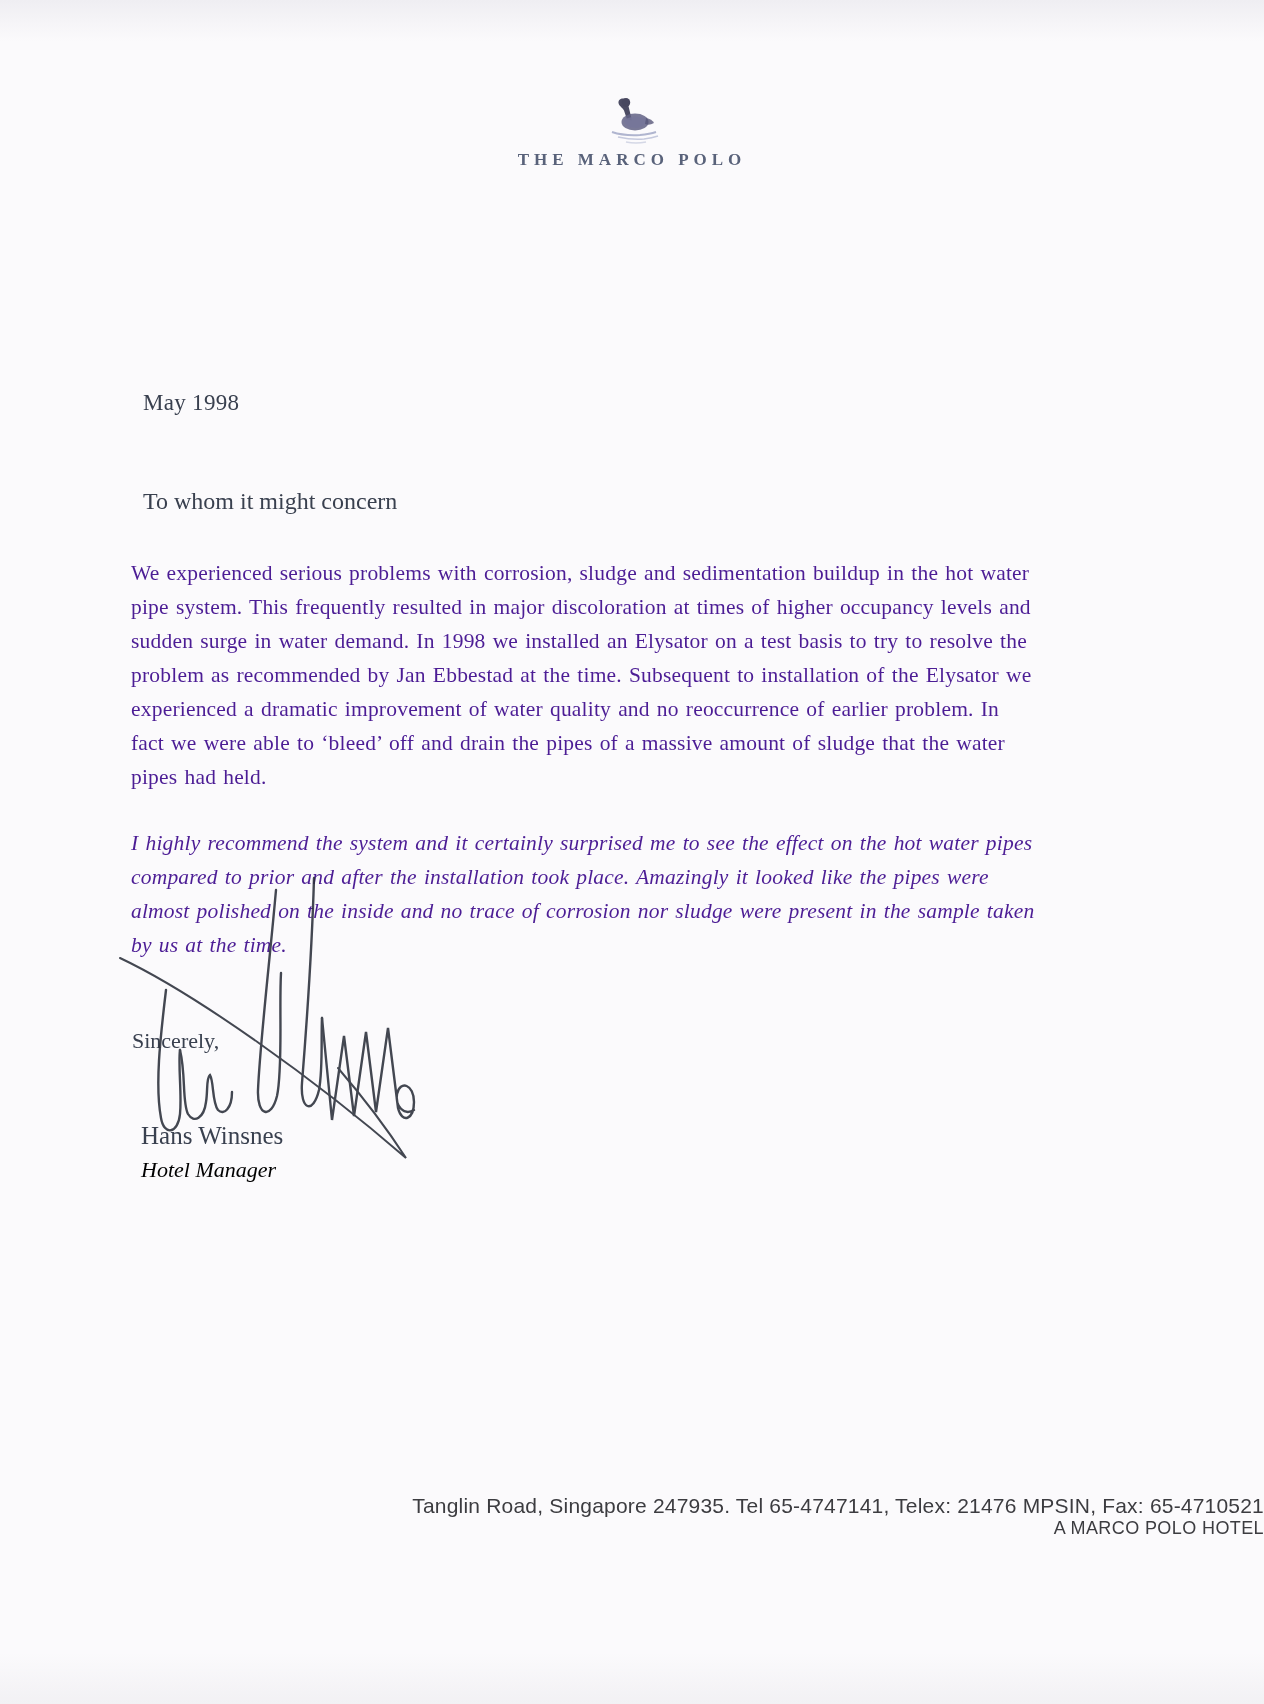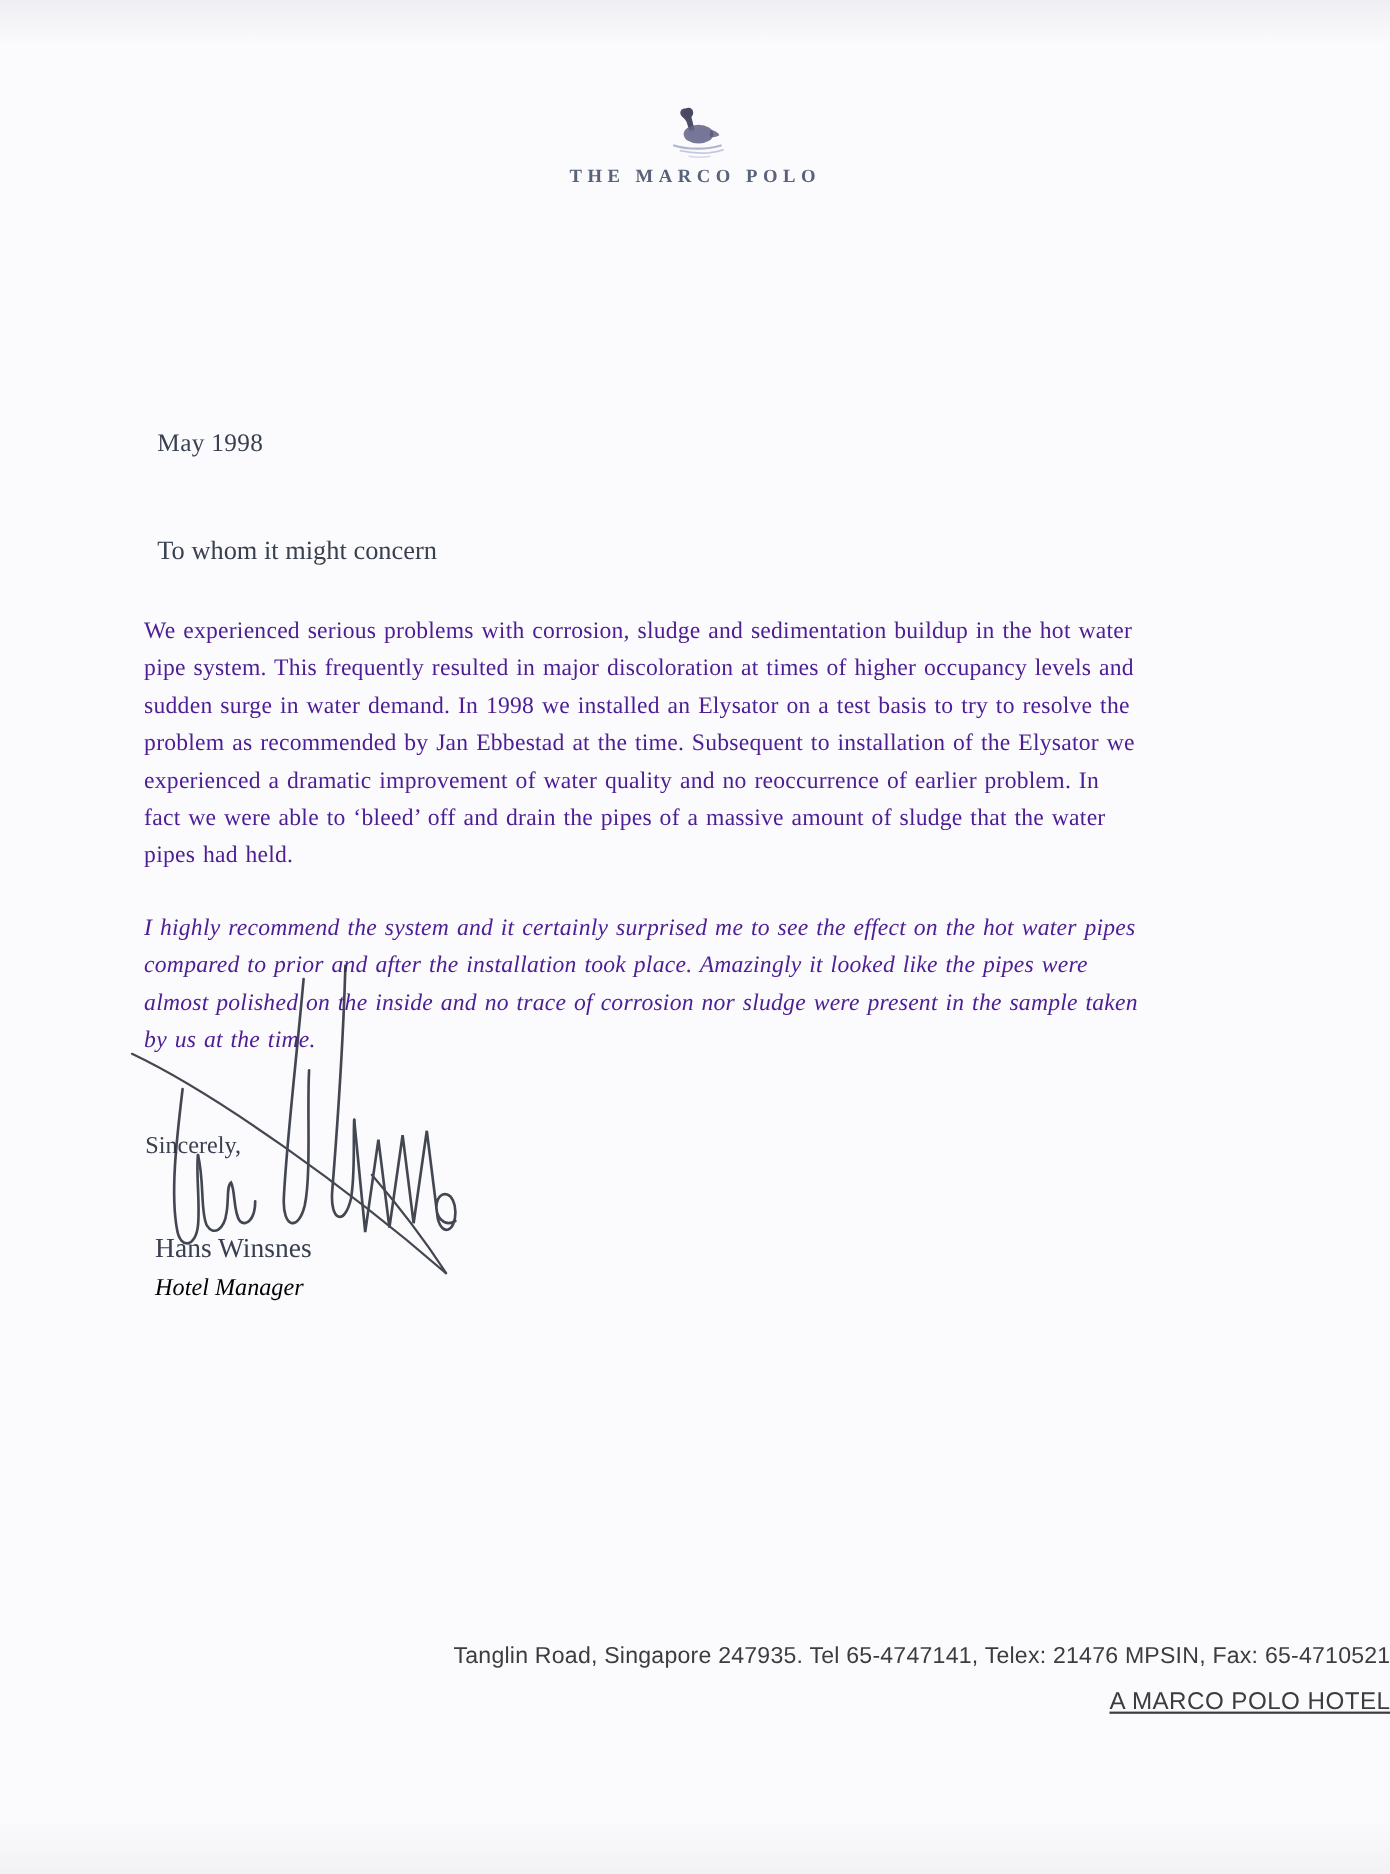--- a/index.html
+++ b/index.html
@@ -74,21 +74,21 @@
     font-size:22px;color:#000000;font-style:italic;
   }
 
   .footer{
     position:absolute;left:0;top:1494px;width:100%;
     text-align:right;
     font-family:"Liberation Sans", sans-serif;
     color:#3c3c40;
   }
   .footer-address{font-size:21px;letter-spacing:.2px;}
-  .footer-brand{margin-top:16px;font-size:22px;letter-spacing:.4px;text-decoration:underline;}
+  .footer-brand{margin-top:0;font-size:18px;letter-spacing:.4px;}
 </style>
 </head>
 <body>
 
 <div class="page">
 
   <div class="letterhead">
     <svg class="logo-bird" viewBox="0 0 64 52" xmlns="http://www.w3.org/2000/svg">
 
       <path d="M27,4 c-4,-3 -9,-1 -8.5,3 c0.4,3 3.5,4 5.5,7.5 l3,9 l5,1 z" fill="#3e3e58"></path>

